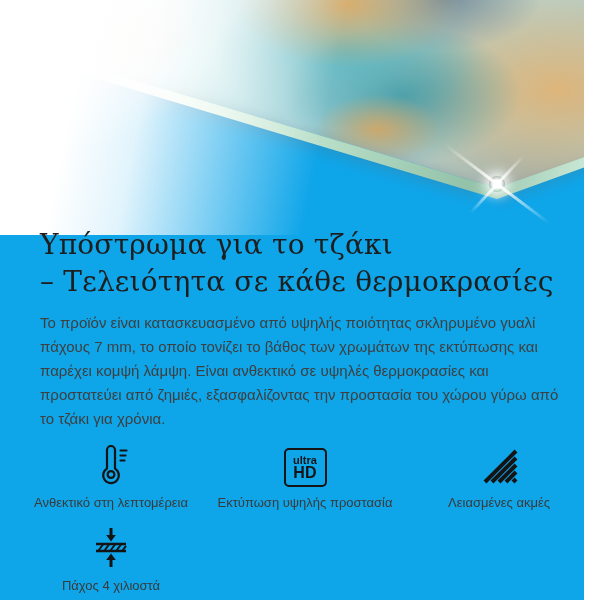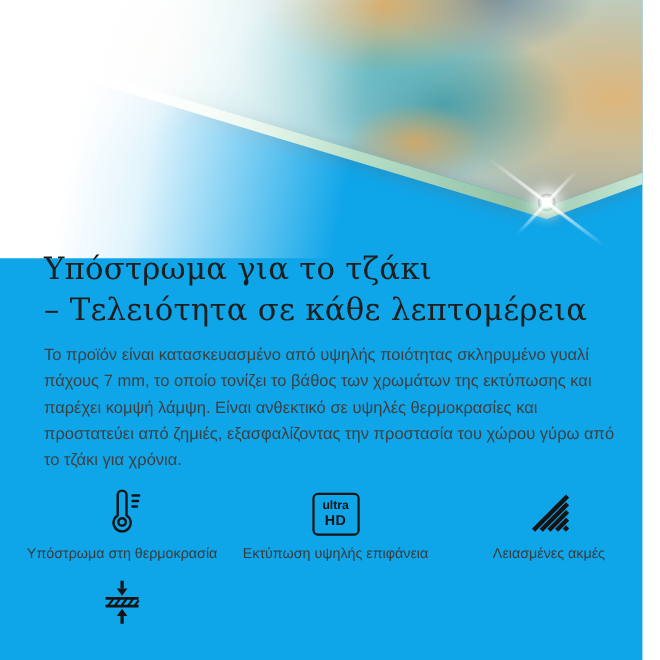--- a/index.html
+++ b/index.html
@@ -93,21 +93,21 @@
   .icon-stroke-thin { fill:none; stroke:#141414; stroke-width:2; stroke-linecap:butt; }
   .icon-fill { fill:#141414; stroke:none; }
   .stripe { stroke:#141414; stroke-width:4; stroke-linecap:butt; }
 
   .hd-box {
     width:39px; height:35px; border:2.6px solid #141414; border-radius:5px;
     display:flex; flex-direction:column; align-items:center; justify-content:center;
     color:#141414; font-weight:bold;
   }
   .hd-top { font-size:11px; line-height:10px; }
-  .hd-bottom { font-size:13px; line-height:15px; letter-spacing:0.3px; }
+  .hd-bottom { font-size:16px; line-height:15px; letter-spacing:0.3px; }
 </style>
 </head>
 <body>
 
 <div class="canvas">
 
   <div class="hero">
     <div class="glass-art"></div>
     <div class="glass-shadow-left"></div>
     <div class="glass-shadow-right"></div>
@@ -115,45 +115,45 @@
     <div class="white-fade"></div>
     <div class="sparkle">
       <div class="ray ray-a"></div>
       <div class="ray ray-b"></div>
       <div class="core"></div>
     </div>
   </div>
 
   <div class="content">
 
-    <h1 class="title"><span>Υπόστρωμα για το τζάκι</span><br><span>– Τελειότητα σε κάθε λεπτομέρεια</span></h1>
+    <h1 class="title"><span>Υπόστρωμα για το τζάκι</span><br><span>– Τελειότητα σε κάθε θερμοκρασίες</span></h1>
 
     <p class="description">Το προϊόν είναι κατασκευασμένο από υψηλής ποιότητας σκληρυμένο γυαλί πάχους 7 mm, το οποίο τονίζει το βάθος των χρωμάτων της εκτύπωσης και παρέχει κομψή λάμψη. Είναι ανθεκτικό σε υψηλές θερμοκρασίες και προστατεύει από ζημιές, εξασφαλίζοντας την προστασία του χώρου γύρω από το τζάκι για χρόνια.</p>
 
     <div class="features">
 
       <div class="feature">
         <div class="icon-box">
           <svg class="icon-svg" width="44" height="46" viewBox="0 0 44 46">
             <path class="icon-stroke" d="M26 27.6 V9 a4 4 0 0 0 -8 0 v18.6 a7.8 7.8 0 1 0 8 0 Z"></path>
             <circle class="icon-stroke" cx="22" cy="33.5" r="3.4"></circle>
             <path class="icon-stroke" d="M31.5 9.5 h6 M31.5 14.5 h5 M31.5 19.5 h4"></path>
           </svg>
         </div>
-        <div class="feature-label">Υπόστρωμα στη θερμοκρασία</div>
+        <div class="feature-label">Ανθεκτικό στη λεπτομέρεια</div>
       </div>
 
       <div class="feature">
         <div class="icon-box">
           <div class="hd-box">
             <div class="hd-top">ultra</div>
             <div class="hd-bottom">HD</div>
           </div>
         </div>
-        <div class="feature-label">Εκτύπωση υψηλής επιφάνεια</div>
+        <div class="feature-label">Εκτύπωση υψηλής προστασία</div>
       </div>
 
 
 
       <div class="feature">
         <div class="icon-box">
           <svg class="icon-svg" width="44" height="44" viewBox="0 0 44 44">
             <path class="stripe" d="M8 39 L39 8"></path>
             <path class="stripe" d="M15 39 L39 15"></path>
             <path class="stripe" d="M22 39 L39 22"></path>
@@ -168,17 +168,18 @@
         <div class="icon-box">
           <svg class="icon-svg" width="44" height="46" viewBox="0 0 44 46">
             <path class="icon-stroke-thin" style="stroke-width:2.6" d="M7 20 H37 M7 27 H37"></path>
             <path class="icon-stroke-thin" d="M9.5 26.5 L14 20.5 M15.5 26.5 L20 20.5 M21.5 26.5 L26 20.5 M27.5 26.5 L32 20.5 M33.5 26.5 L37 21.8"></path>
             <path class="icon-stroke-thin" style="stroke-width:3" d="M22 4 V11"></path>
             <polygon class="icon-fill" points="17.2,11 26.8,11 22,17.5"></polygon>
             <path class="icon-stroke-thin" style="stroke-width:3" d="M22 43 V36"></path>
             <polygon class="icon-fill" points="17.2,36 26.8,36 22,29.5"></polygon>
           </svg>
         </div>
+        <div class="feature-label">Πάχος 4 χιλιοστά</div>
       </div>
 
     </div>
   </div>
 </div>
 
 </body></html>

